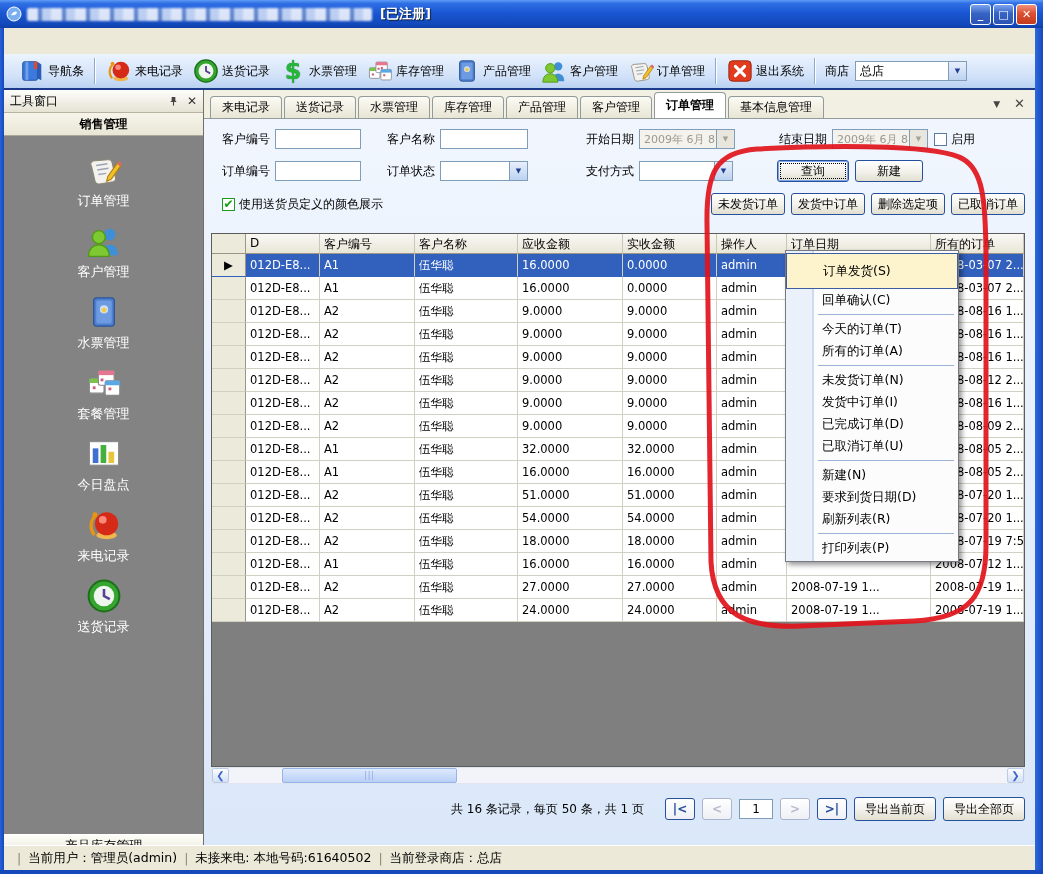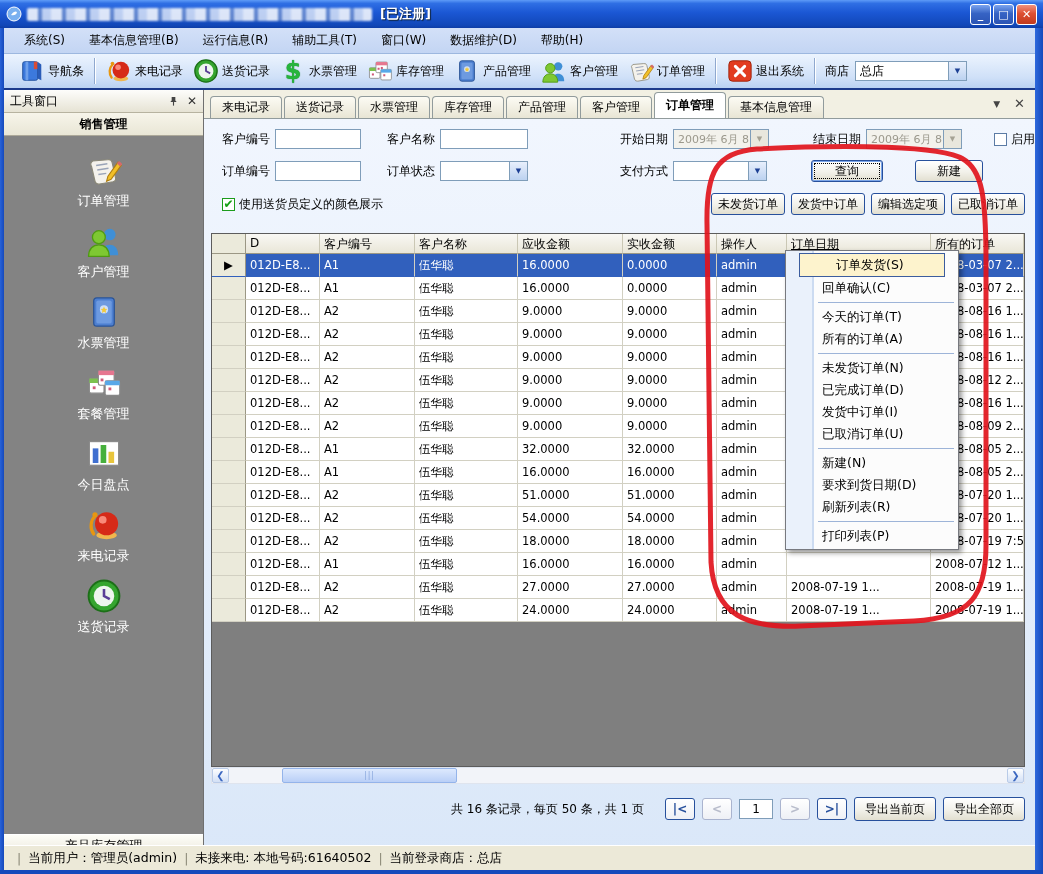--- a/index.html
+++ b/index.html
@@ -76,21 +76,21 @@
   .tab.active{height:25px;background:#fff;font-weight:bold;position:relative;z-index:2;}
   .tabstrip-right{position:absolute;right:10px;top:6px;display:flex;gap:14px;color:#444;align-items:center;}
   .tab-drop{font-size:9px;}
   .tab-close{font-size:13px;font-weight:bold;}
 
   
   .panel{flex:1;position:relative;background:linear-gradient(180deg,#f1f6fe,#d8e6f8);overflow:hidden;}
   .form-row{display:flex;align-items:center;height:24px;margin:8px 0 0 18px;}
   .flabel{white-space:nowrap;margin-right:5px;}
   .finput{width:86px;height:20px;border:1px solid #7f9db9;background:#fff;box-sizing:border-box;font:inherit;padding:0 3px;}
-  .ml26{margin-left:26px}.ml58{margin-left:92px}.ml44{margin-left:44px}.ml14{margin-left:32px}
+  .ml26{margin-left:26px}.ml58{margin-left:58px}.ml44{margin-left:44px}.ml14{margin-left:6px}
   .datecombo{width:96px;font-size:11px;}
   .selcombo{width:88px;}
   .paycombo{width:94px;}
   .chk{width:13px;height:13px;border:1px solid #1c9c1c;background:#fff;display:inline-flex;align-items:center;
     justify-content:center;color:#14a014;font-size:12px;line-height:1;box-sizing:border-box;margin-right:4px;}
   .chk.plain{border-color:#5b7ba5;}
   .xpbtn{font:inherit;background:linear-gradient(180deg,#fff,#f2f1ea 55%,#e2dfd0);border:1px solid #27509c;
     border-radius:3px;padding:2px 10px;cursor:default;}
   .xpbtn.focus{outline:1px dotted #000;outline-offset:-4px;box-shadow:0 0 0 1px #7ca6e8 inset;}
   .btn-query{width:72px;height:22px;}
@@ -136,21 +136,21 @@
   
   .statusbar{position:absolute;left:4px;top:845px;width:1031px;height:25px;background:#ece9d8;border-top:1px solid #fff;
     display:flex;align-items:center;padding-left:6px;box-sizing:border-box;font-size:12.5px;}
   .sb-div{color:#8a8876;margin:0 7px;}
 
   
   .ctxmenu{position:absolute;left:785px;top:250px;width:172px;z-index:50;border:1px solid #77797f;
     background:linear-gradient(90deg,#eaf1fb 0 26px,#ccdbf1 26px 28px,#fcfcfc 28px);
     box-shadow:3px 3px 5px rgba(0,0,0,.4);padding:2px 0;}
   .cm-item{height:22px;display:flex;align-items:center;padding-left:36px;font-size:12.5px;white-space:nowrap;cursor:default;}
-  .cm-item.hl{margin:0 13px;background:#fdf3cd;border:1px solid #3c5d9e;box-sizing:border-box;height:24px;}
+  .cm-item.hl{margin:0 0;background:#fdf3cd;border:1px solid #3c5d9e;box-sizing:border-box;height:36px;}
   .cm-sep{height:1px;background:#9db4d8;margin:3px 4px 3px 32px;}
 
   
   .annotation{position:absolute;left:0;top:0;width:1043px;height:874px;z-index:90;pointer-events:none;}
 </style>
 </head>
 <body>
 
 <div class="window">
 
@@ -161,29 +161,20 @@
     </svg>
     <span class="title-redacted"></span>
     <span class="title-reg">[已注册]</span>
     <span class="winbtns">
       <span class="wbtn">_</span>
       <span class="wbtn">□</span>
       <span class="wbtn close">✕</span>
     </span>
   </div>
 
-  <div class="menubar" id="menubar">
-      <div class="menu-item">系统(S)</div>
-      <div class="menu-item">基本信息管理(B)</div>
-      <div class="menu-item">运行信息(R)</div>
-      <div class="menu-item">辅助工具(T)</div>
-      <div class="menu-item">窗口(W)</div>
-      <div class="menu-item">数据维护(D)</div>
-      <div class="menu-item">帮助(H)</div>
-    </div>
 
   <div class="toolbar" id="toolbar">
       <div class="tb-item">
         <span class="tb-icon">
           <svg viewBox="0 0 28 28">
             <rect x="4" y="4" width="16" height="20" rx="2" fill="#3c79dd" stroke="#1e4e9c"></rect>
             <rect x="7" y="4" width="3" height="20" fill="#6fa0ea"></rect>
             <rect x="16" y="4" width="4" height="8" fill="#d94b35"></rect>
             <path d="M20 4 l4 3 v17 l-4 -2 z" fill="#2a5cb8"></path>
           </svg>
@@ -458,35 +449,35 @@
         </div>
 
         <div class="row3">
           <span style="display:flex;align-items:center">
             <span class="chk">✔</span>
             <span>使用送货员定义的颜色展示</span>
           </span>
           <span class="filter-btns" id="filterbtns">
               <button class="xpbtn">未发货订单</button>
               <button class="xpbtn">发货中订单</button>
-              <button class="xpbtn">编辑选定项</button>
+              <button class="xpbtn">删除选定项</button>
               <button class="xpbtn">已取消订单</button>
             </span>
         </div>
 
         <div class="table-zone">
           <div class="grid-header" id="gridheader">
               <span class="gh-cell sel-cell" style="width: 34px;"></span>
               <span class="gh-cell" style="width: 74px;">D</span>
               <span class="gh-cell" style="width: 95px;">客户编号</span>
               <span class="gh-cell" style="width: 103px;">客户名称</span>
               <span class="gh-cell" style="width: 105px;">应收金额</span>
               <span class="gh-cell" style="width: 94px;">实收金额</span>
               <span class="gh-cell" style="width: 70px;">操作人</span>
-              <span class="gh-cell" style="width: 144px; text-decoration: underline;">订单日期</span>
+              <span class="gh-cell" style="width: 144px;">订单日期</span>
               <span class="gh-cell" style="flex: 1 1 0%;">所有的订单</span>
             </div>
           <div id="gridrows">
               <div class="grid-row sel">
                 <span class="gr-cell sel-cell" style="width: 34px;">▶</span>
                 <span class="gr-cell" style="width: 74px;">012D-E8...</span>
                 <span class="gr-cell" style="width: 95px;">A1</span>
                 <span class="gr-cell" style="width: 103px;">伍华聪</span>
                 <span class="gr-cell" style="width: 105px;">16.0000</span>
                 <span class="gr-cell" style="width: 94px;">0.0000</span>
@@ -697,22 +688,22 @@
   <div class="frame-b"></div>
 
   <div class="ctxmenu" id="ctxmenu">
       <div class="cm-item hl">订单发货(S)</div>
       <div class="cm-item">回单确认(C)</div>
       <div class="cm-sep"></div>
       <div class="cm-item">今天的订单(T)</div>
       <div class="cm-item">所有的订单(A)</div>
       <div class="cm-sep"></div>
       <div class="cm-item">未发货订单(N)</div>
+      <div class="cm-item">发货中订单(I)</div>
       <div class="cm-item">已完成订单(D)</div>
-      <div class="cm-item">发货中订单(I)</div>
       <div class="cm-item">已取消订单(U)</div>
       <div class="cm-sep"></div>
       <div class="cm-item">新建(N)</div>
       <div class="cm-item">要求到货日期(D)</div>
       <div class="cm-item">刷新列表(R)</div>
       <div class="cm-sep"></div>
       <div class="cm-item">打印列表(P)</div>
     </div>
 
   <svg class="annotation" viewBox="0 0 1043 874">

